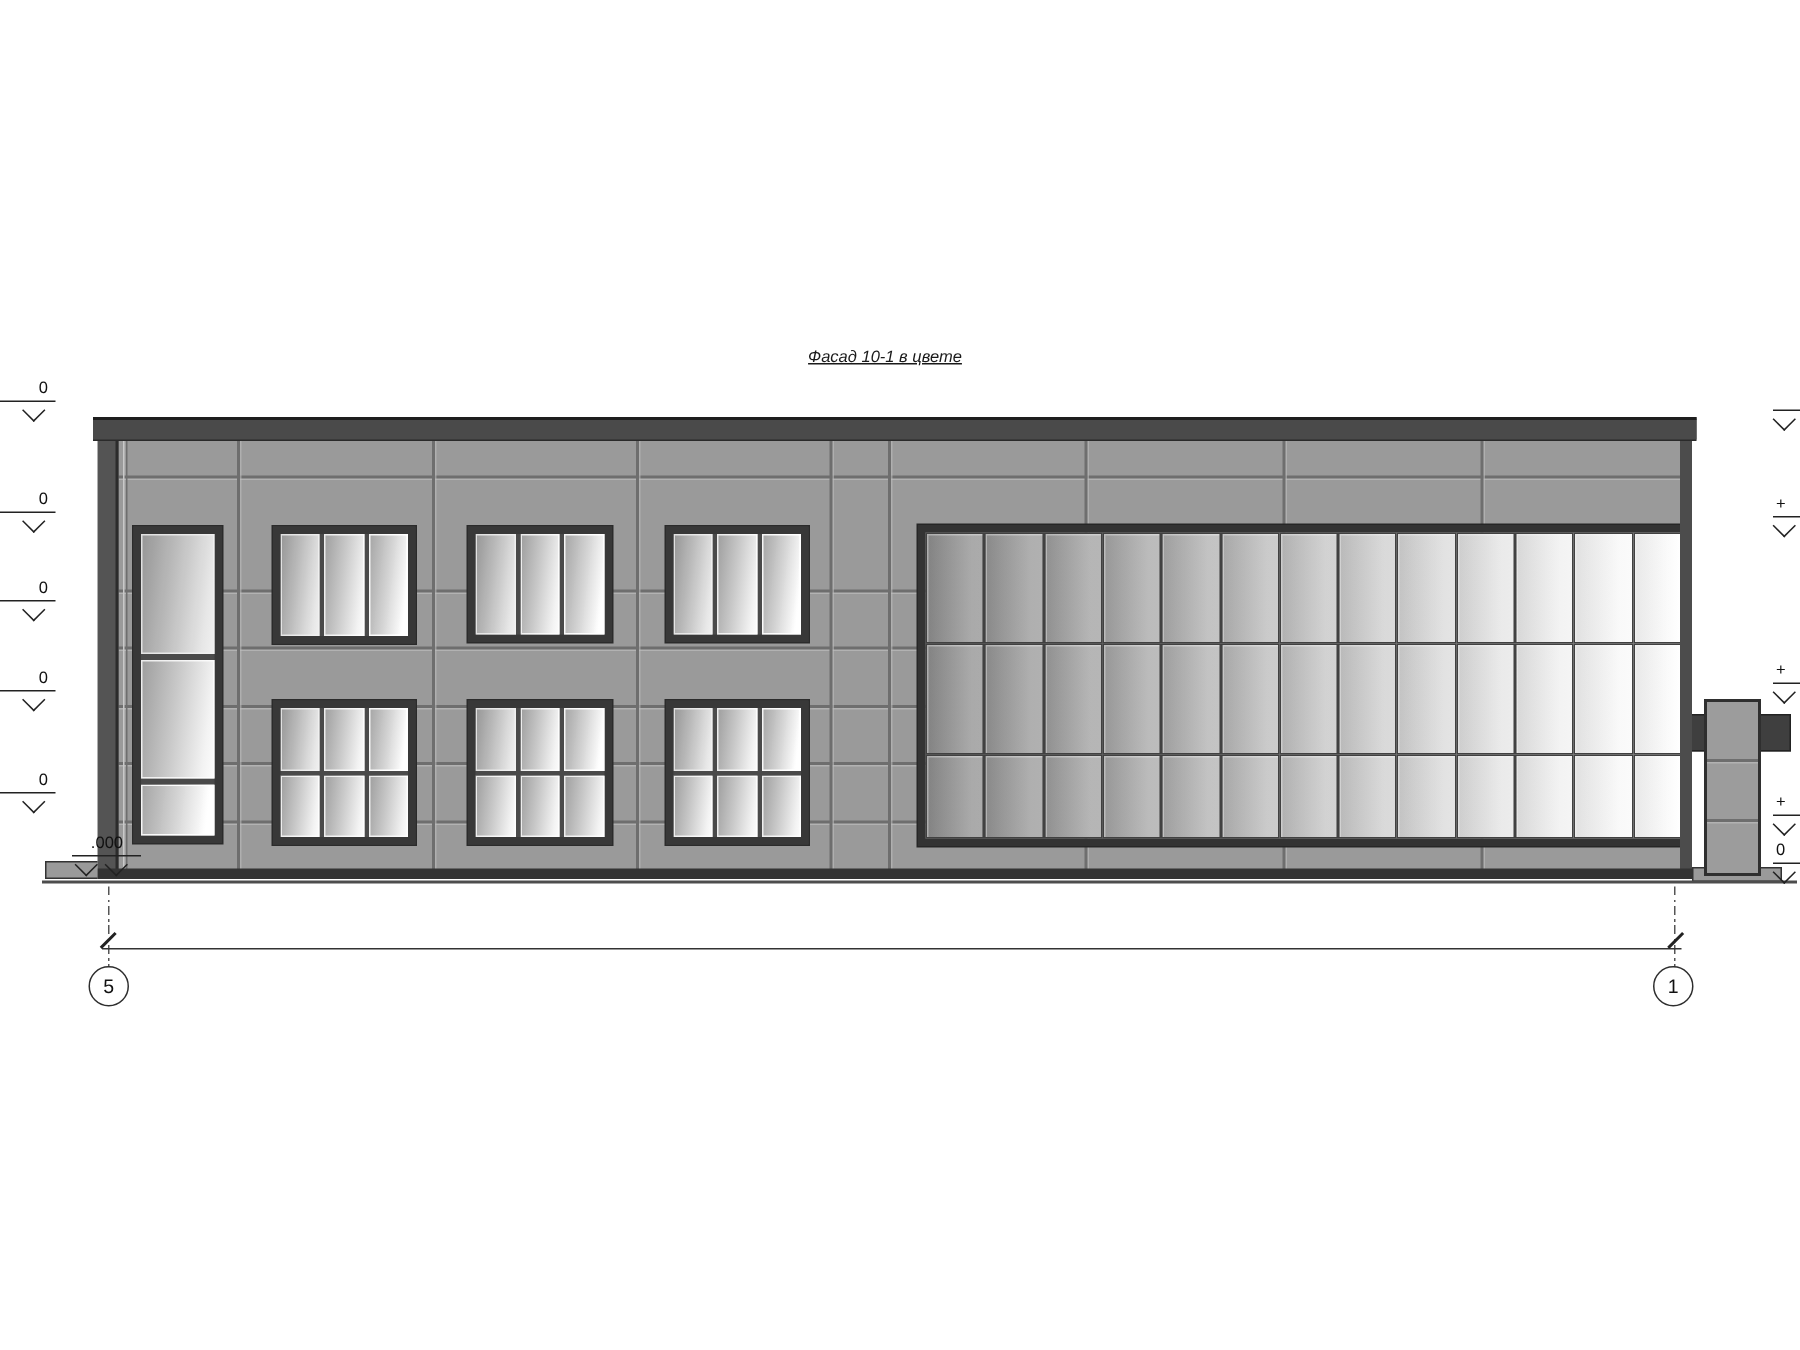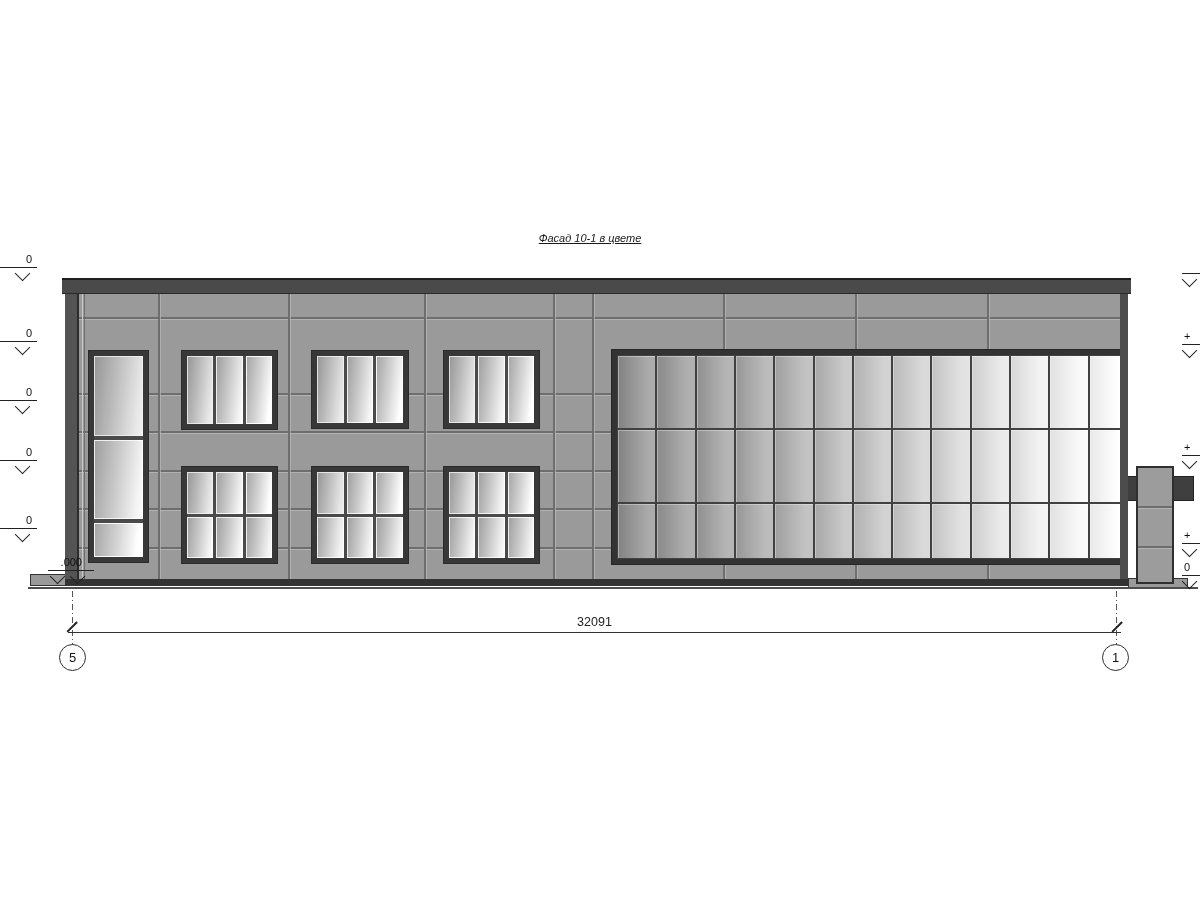--- a/index.html
+++ b/index.html
@@ -248,21 +248,20 @@
   </div>
   <div class="slab slab-left"></div>
   <div class="slab slab-right"></div>
   <div class="ground"></div>
 
   <div class="ext-line" style="left:72px"></div>
   <div class="ext-line" style="left:1116px"></div>
   <div class="dim-line"></div>
   <div class="tick" style="left:65px"></div>
   <div class="tick" style="left:1110px"></div>
-  <div class="dim-label">32091</div>
   <div class="axis-circle" style="left:59px">
       <span>5</span>
     </div>
   <div class="axis-circle" style="left:1102px">
       <span>1</span>
     </div>
 
   <div id="markers">
       <div class="elev elev-left" style="top: 253px;">
         <span class="lbl">0</span>

